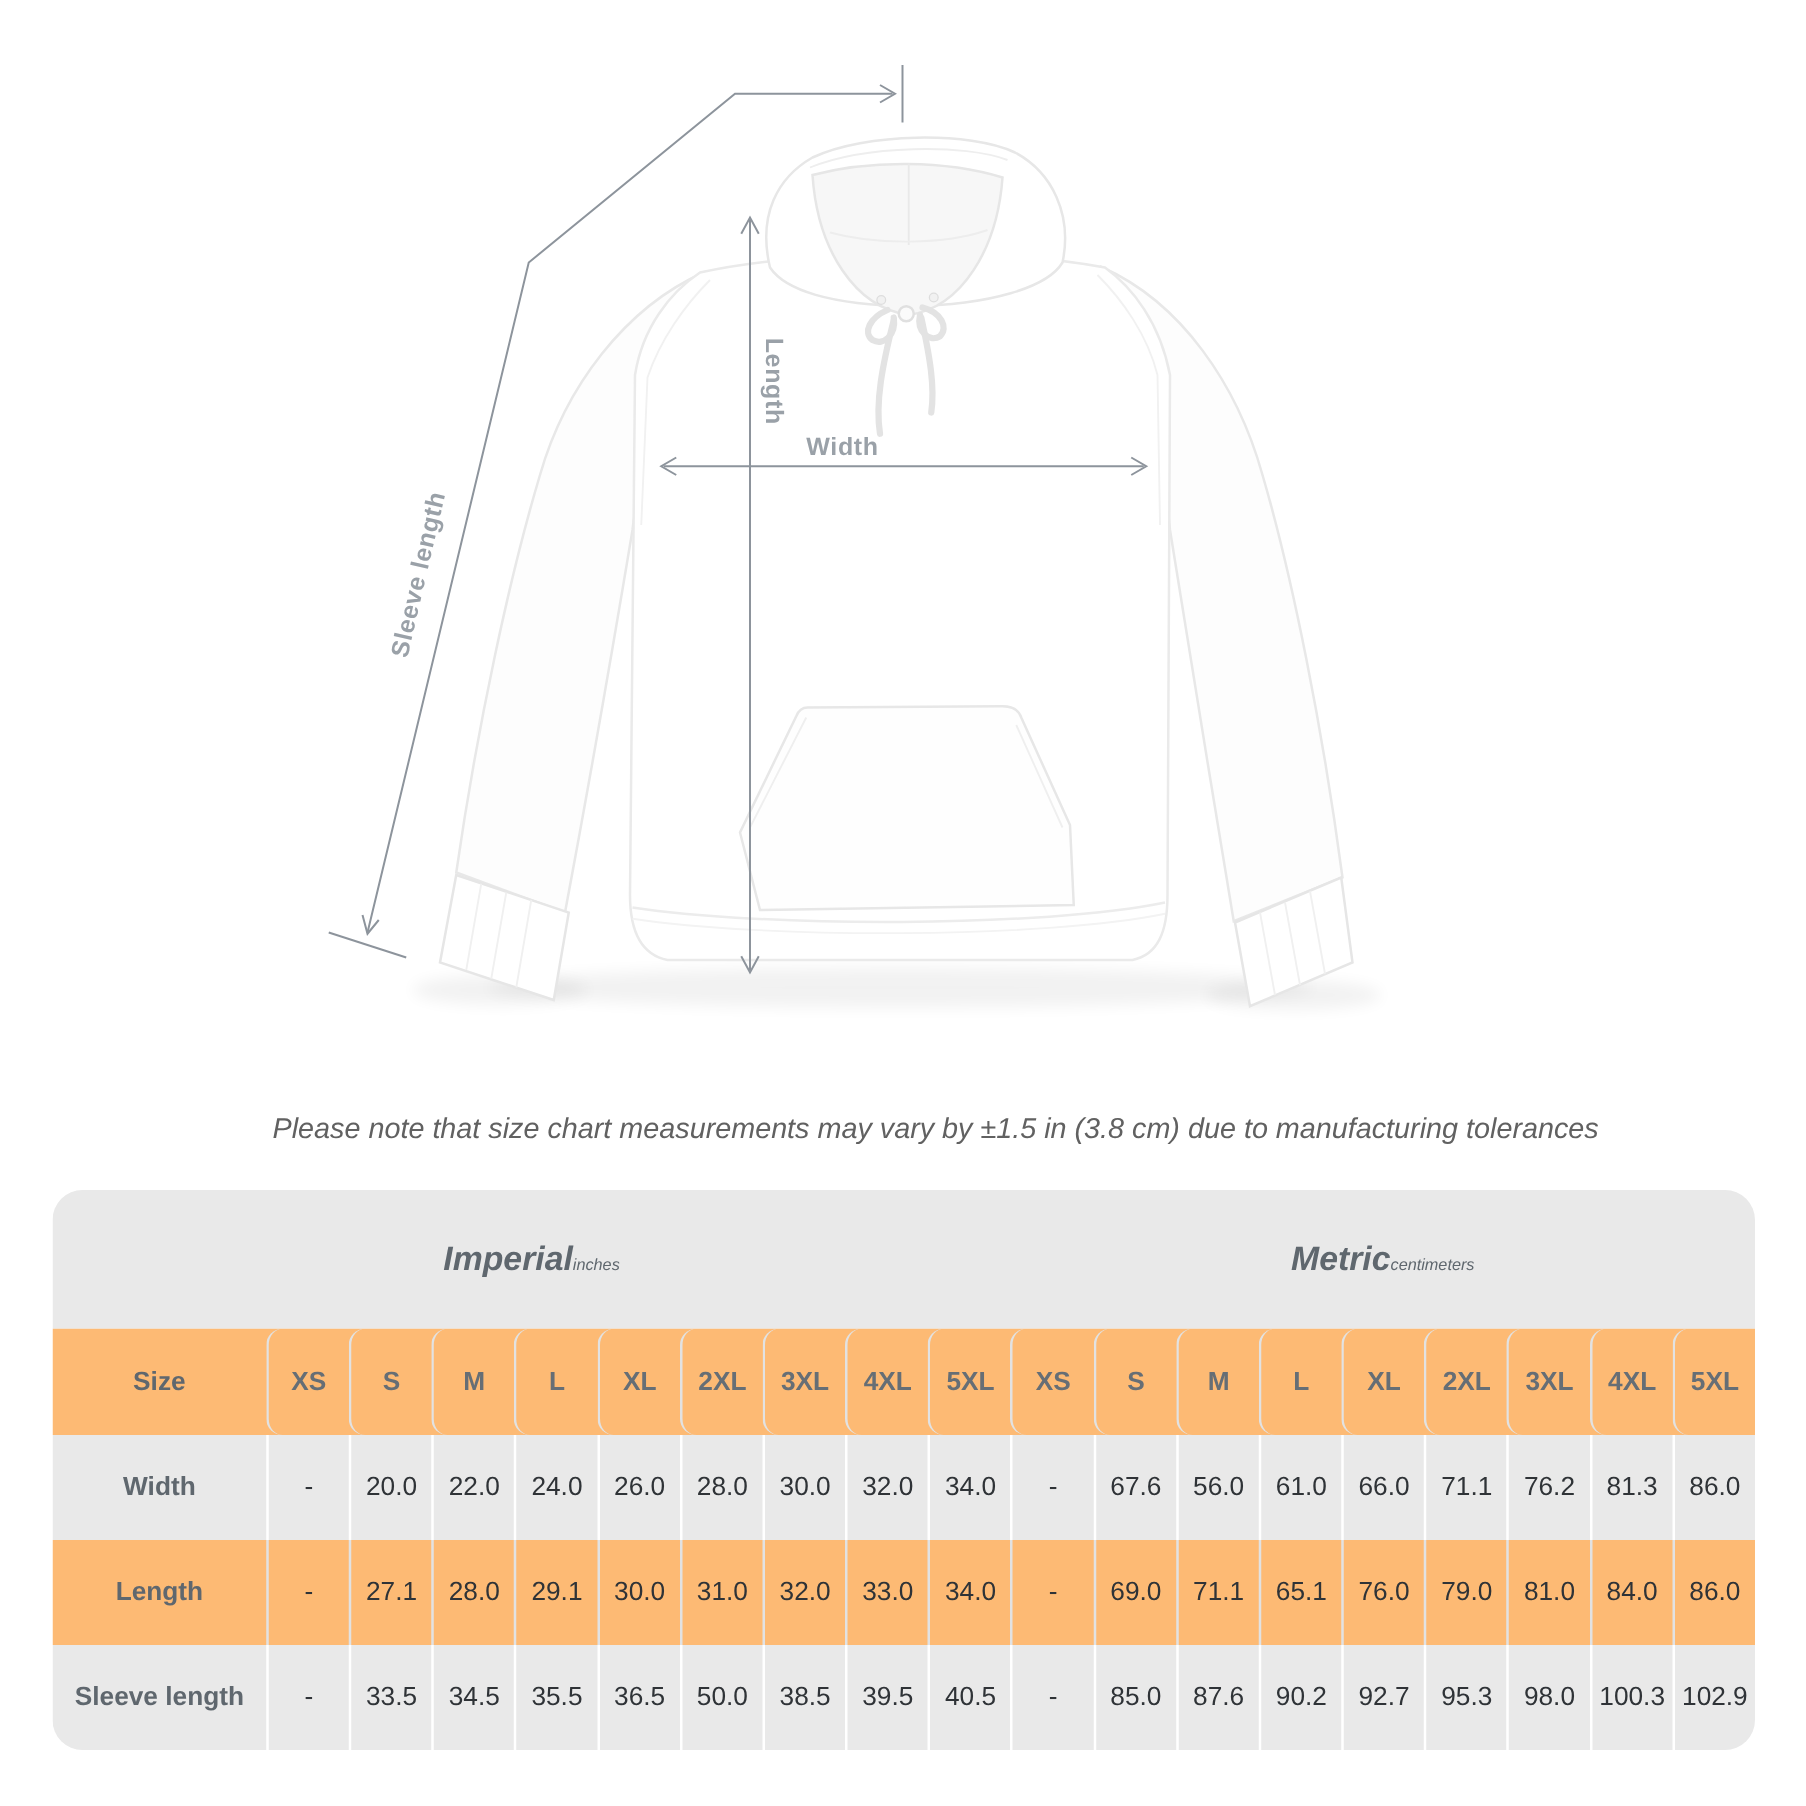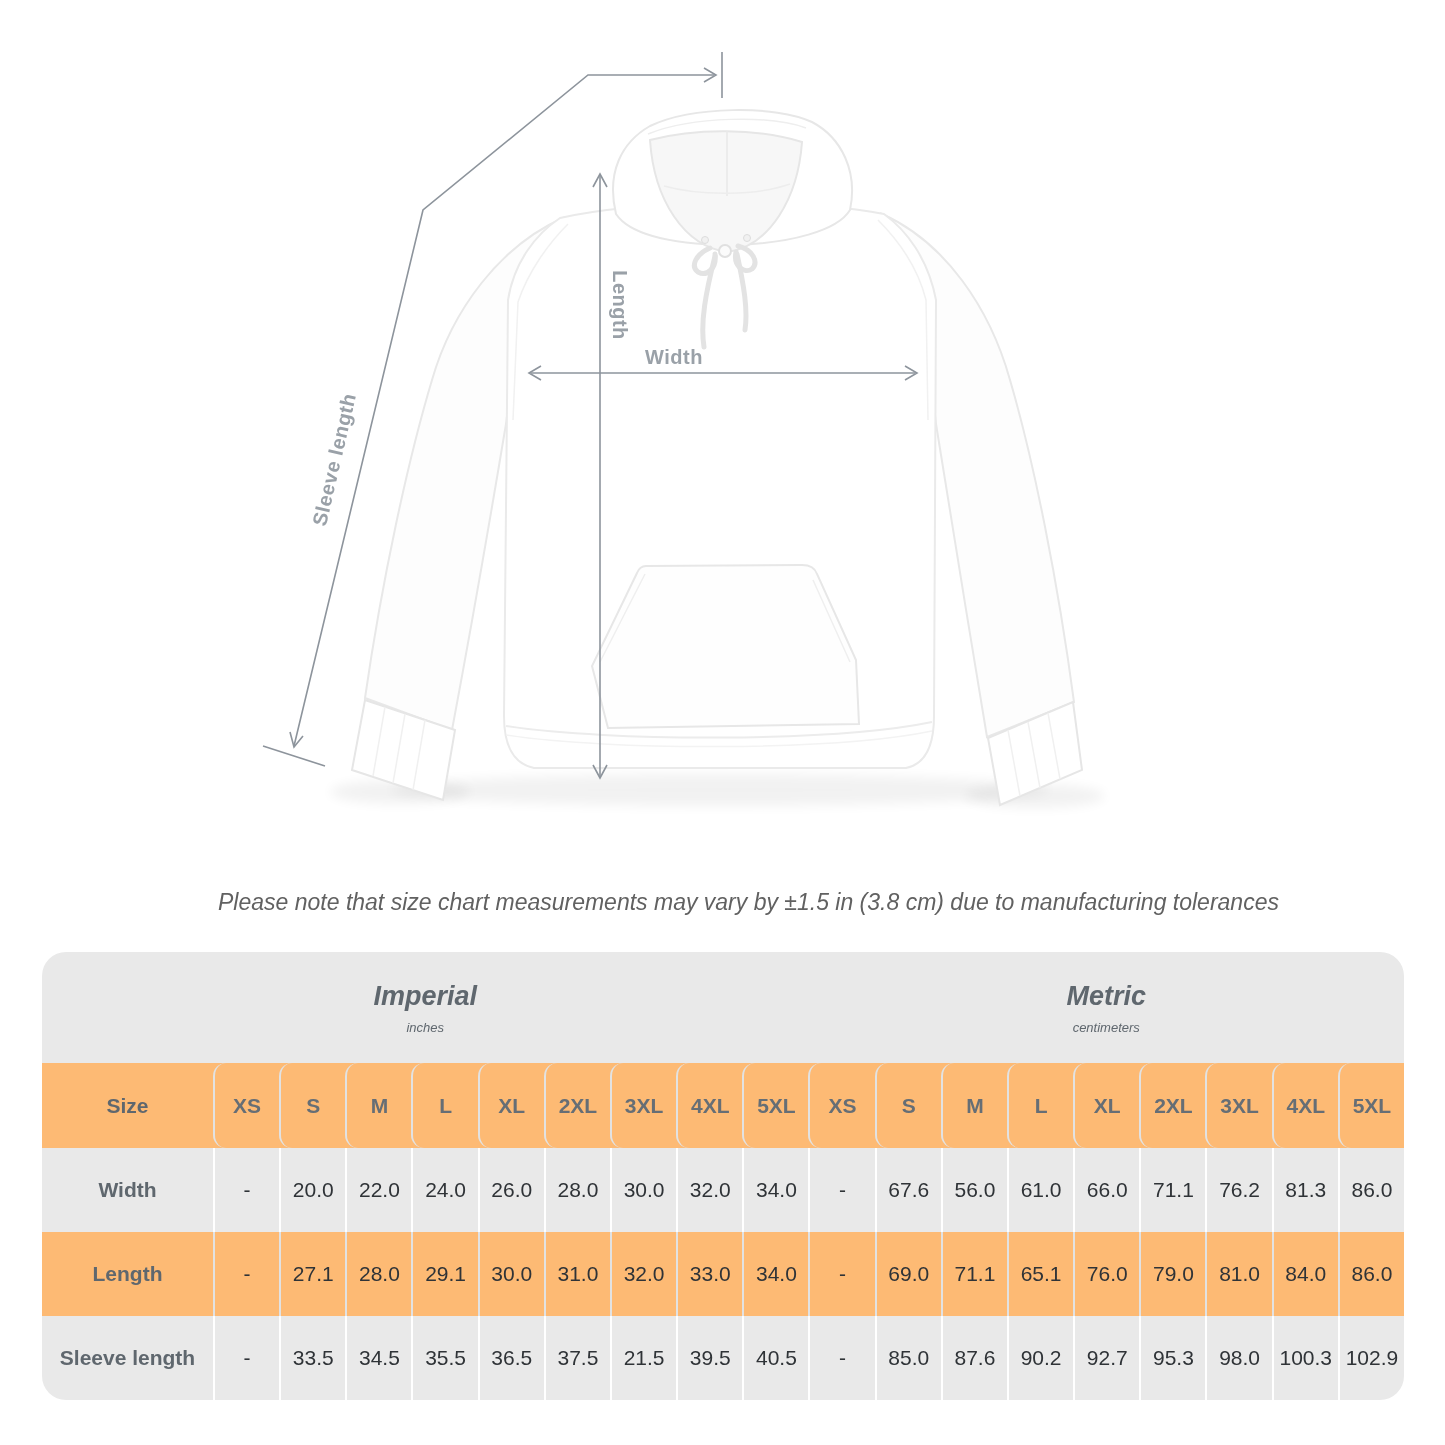--- a/index.html
+++ b/index.html
@@ -34,21 +34,21 @@
   .page-note{
     position:absolute;top:889px;left:0;width:100%;text-align:center;
     font-size:23px;font-style:italic;color:var(--note-color);margin:0;padding-left:26px;
   }
   .sizetable{
     position:absolute;left:42px;top:952px;width:1362px;height:448px;
     border-radius:24px;overflow:hidden;
   }
   .trow{display:grid;grid-template-columns:171px repeat(18,1fr);}
   .row-band{height:111px;background:var(--table-band);}
-  .band-cell{display:flex;flex-direction:column;align-items:center;justify-content:center;}
+  .band-cell{display:flex;align-items:center;justify-content:center;}
   .band-cell.imperial{grid-column:1 / 11;}
   .band-cell.metric{grid-column:11 / 20;}
   .g-title{font-size:27px;font-weight:700;font-style:italic;color:var(--header-text);}
   .g-sub{font-size:13px;font-style:italic;color:var(--header-text);margin-top:8px;}
   .row-sizes{height:85px;background:#ffffff;--sep:var(--sep-on-white);}
   .row-data{height:84px;}
   .row-white{background:#fdba74;--sep:var(--sep-on-white);}
   .row-gray{background:var(--row-alt);--sep:var(--sep-on-gray);}
   .cell{
     display:flex;align-items:center;justify-content:center;
@@ -220,22 +220,22 @@
         <div class="cell val">84.0</div>
         <div class="cell val">86.0</div>
       </div>
     <div class="trow row-data row-gray">
         <div class="cell lbl">Sleeve length</div>
         <div class="cell val">-</div>
         <div class="cell val">33.5</div>
         <div class="cell val">34.5</div>
         <div class="cell val">35.5</div>
         <div class="cell val">36.5</div>
-        <div class="cell val">37.5</div>
-        <div class="cell val">21.5</div>
+        <div class="cell val">50.0</div>
+        <div class="cell val">38.5</div>
         <div class="cell val">39.5</div>
         <div class="cell val">40.5</div>
         <div class="cell val">-</div>
         <div class="cell val">85.0</div>
         <div class="cell val">87.6</div>
         <div class="cell val">90.2</div>
         <div class="cell val">92.7</div>
         <div class="cell val">95.3</div>
         <div class="cell val">98.0</div>
         <div class="cell val">100.3</div>

